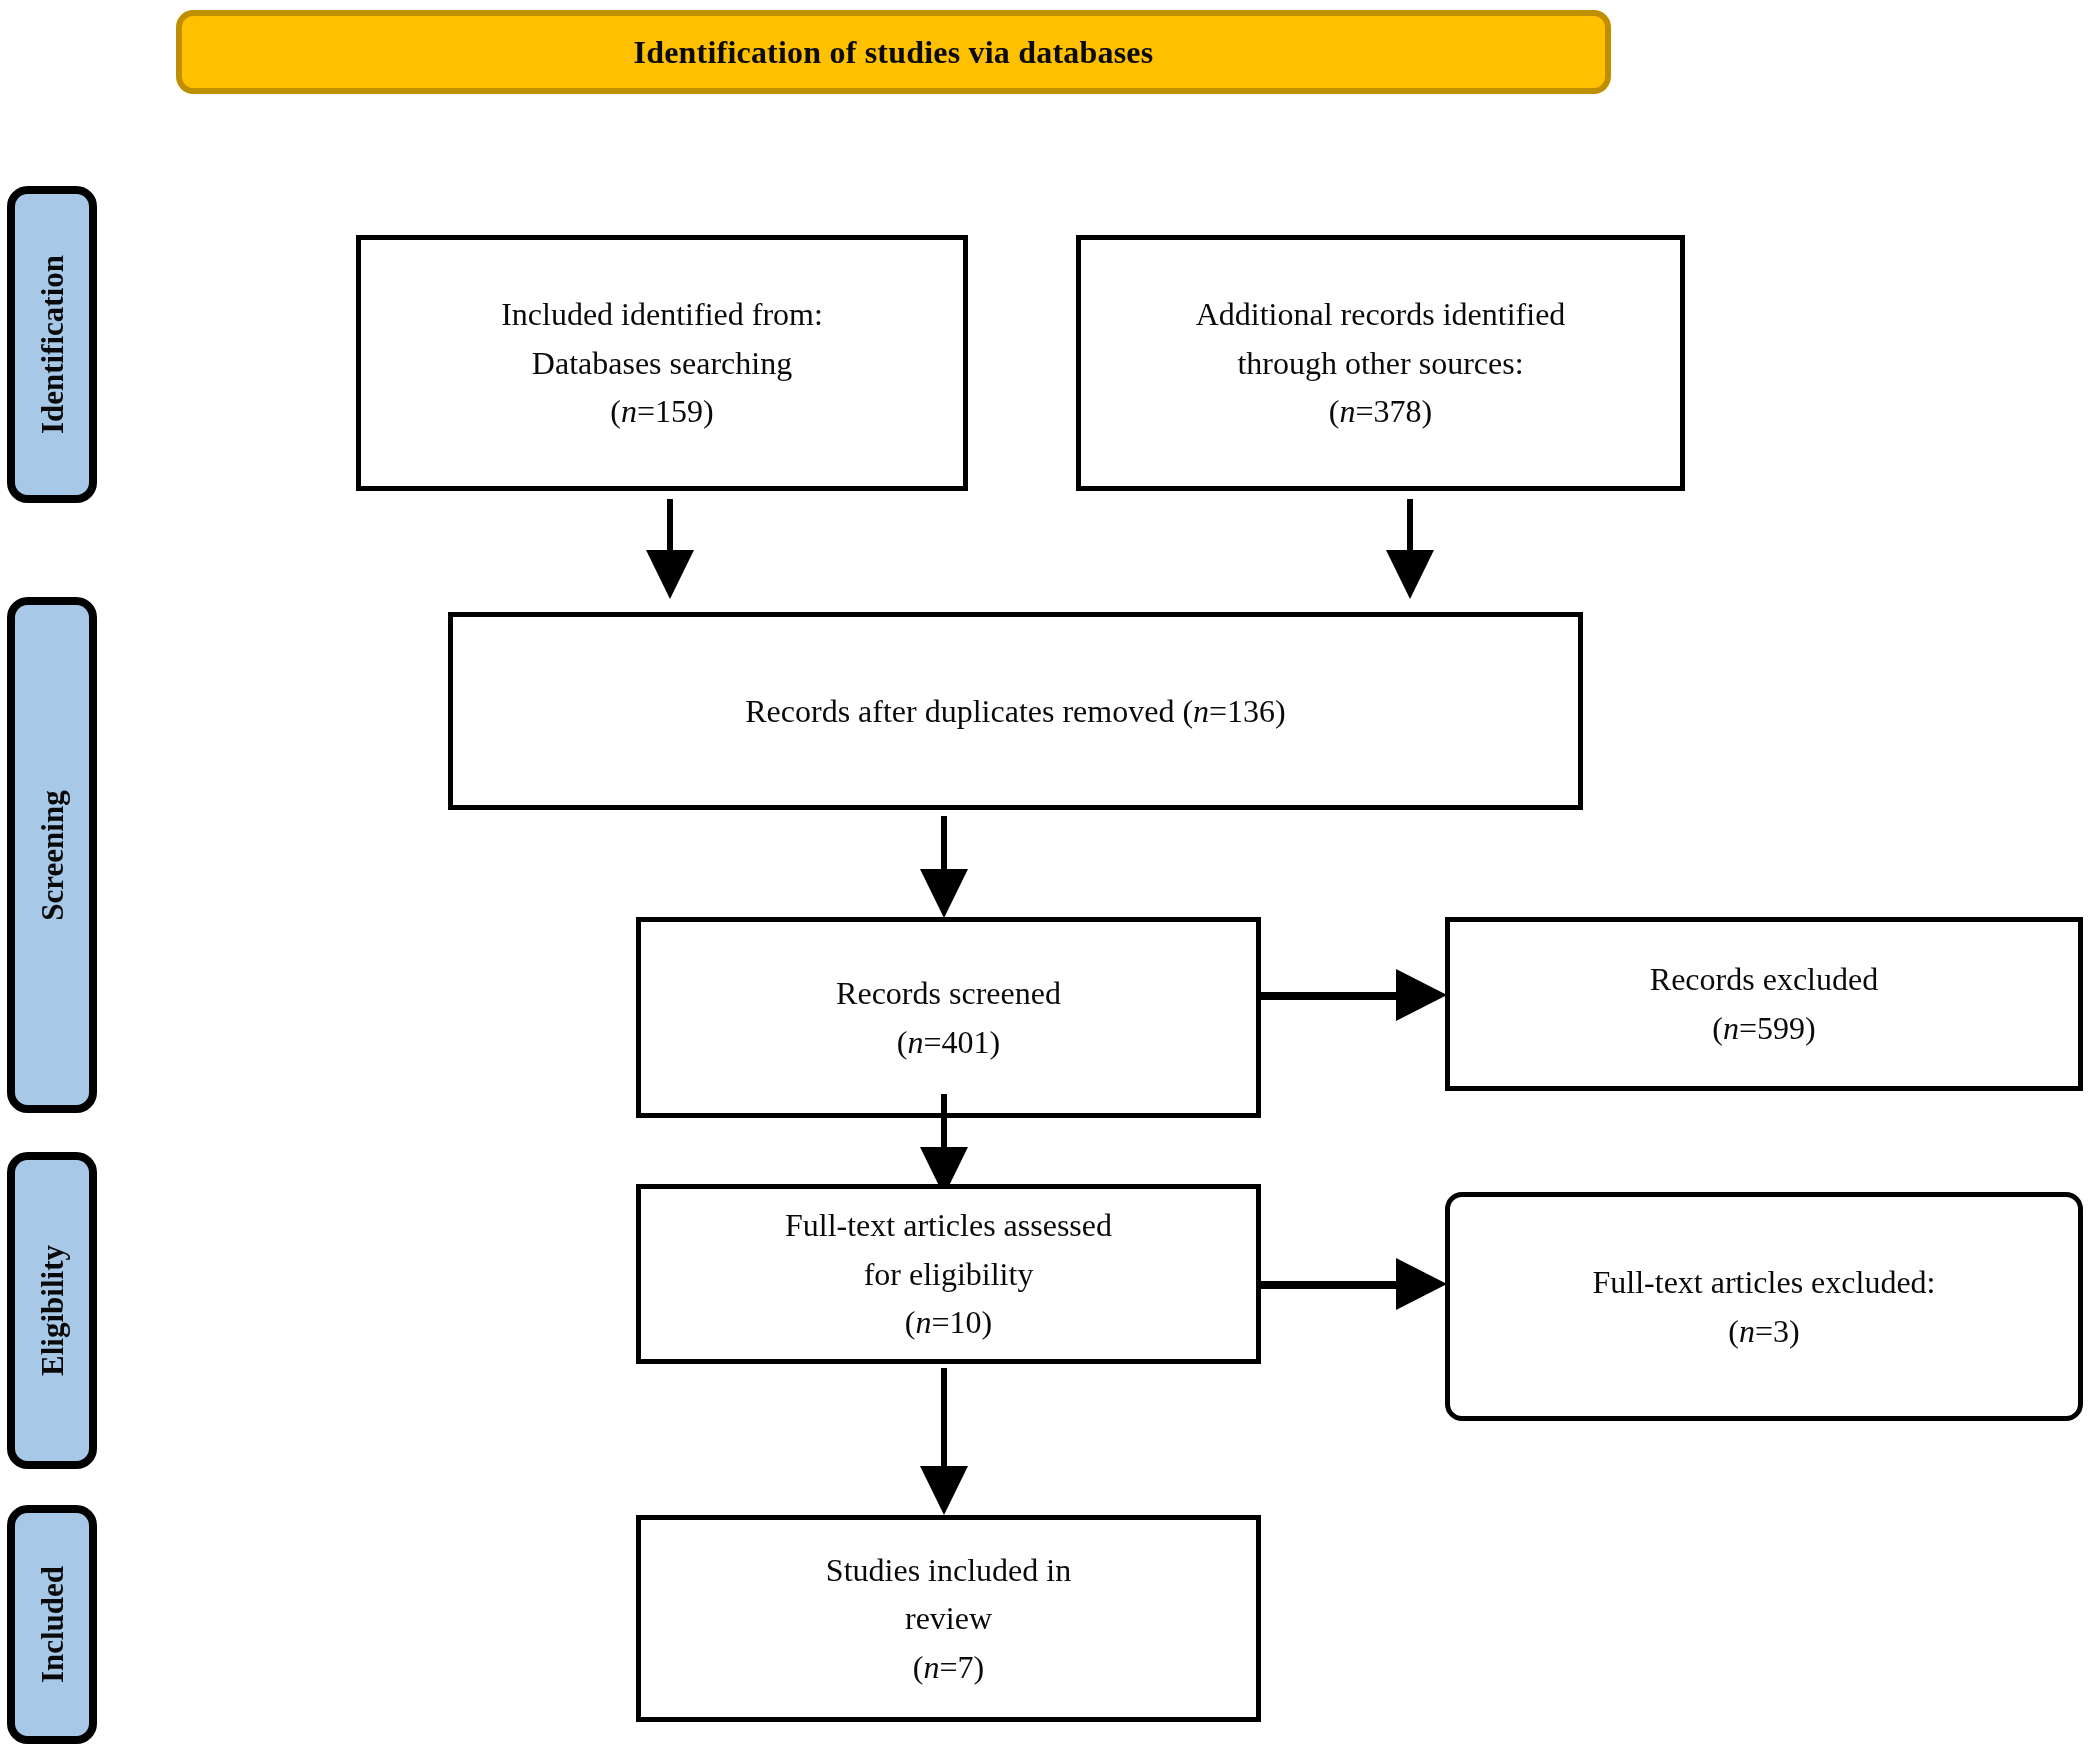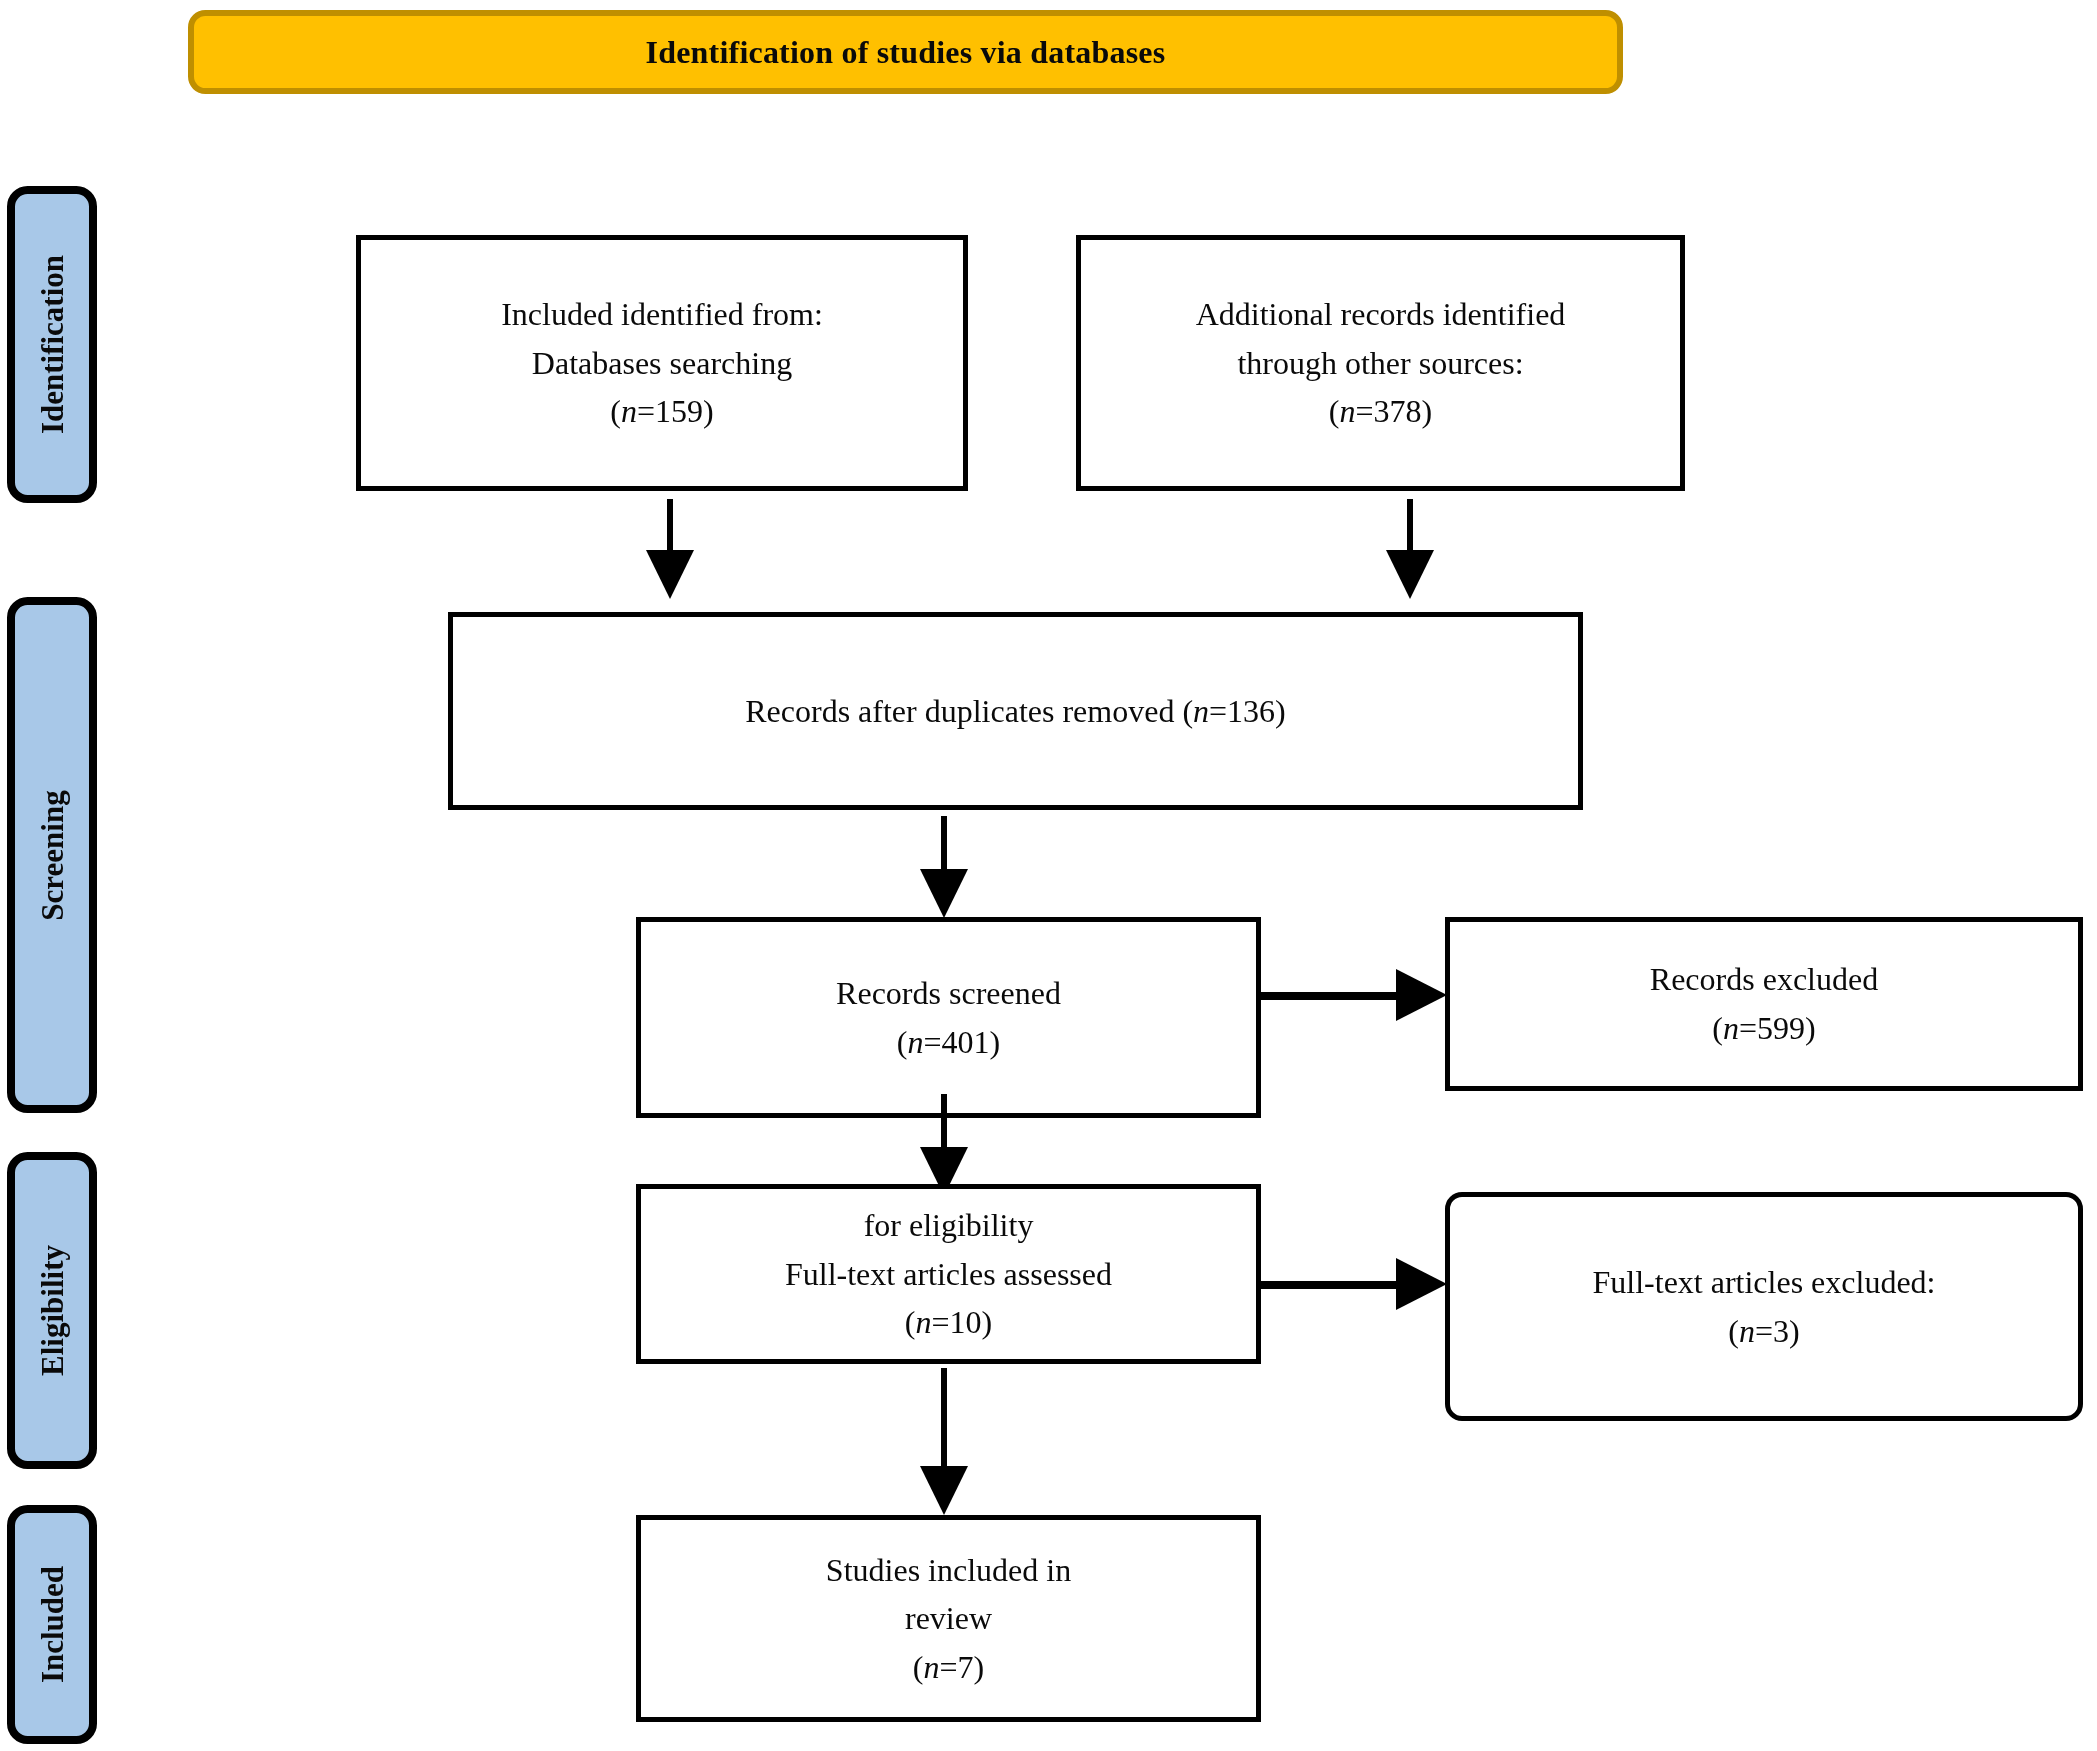--- a/index.html
+++ b/index.html
@@ -12,21 +12,21 @@
     width: 2097px;
     height: 1752px;
     background: #ffffff;
     font-family: "Liberation Serif", "DejaVu Serif", serif;
     overflow: hidden;
   }
 
   
   .banner {
     position: absolute;
-    left: 188px;
+    left: 176px;
     top: 10.2px;
     width: 1435px;
     height: 84px;
     background: #FFC000;
     border: 6.6px solid #BF8F00;
     border-radius: 17.4px;
     box-sizing: border-box;
     display: flex;
     align-items: center;
     justify-content: center;
@@ -208,22 +208,22 @@
     </div>
   </div>
 
   <div class="arrow-v" style="left:944px; top:1094px; height:102px;">
     <div class="shaft" style="height:55px;"></div>
     <div class="head" style="top:53px;"></div>
   </div>
 
   <div class="fbox" style="left:636px; top:1184px; width:625px; height:180px;">
     <div class="fbox-text">
+      <span class="ln">Full-text articles assessed</span>
       <span class="ln">for eligibility</span>
-      <span class="ln">Full-text articles assessed</span>
       <span class="ln"><span>(</span><span class="n-italic">n</span><span>=10)</span></span>
     </div>
   </div>
 
   <div class="arrow-h" style="left:1259px; top:1285px; width:188px;">
     <div class="shaft" style="width:148px;"></div>
     <div class="head" style="left:137px;"></div>
   </div>
 
   <div class="fbox" style="left:1445px; top:1192px; width:638px; height:229px;border-radius:17px;">

